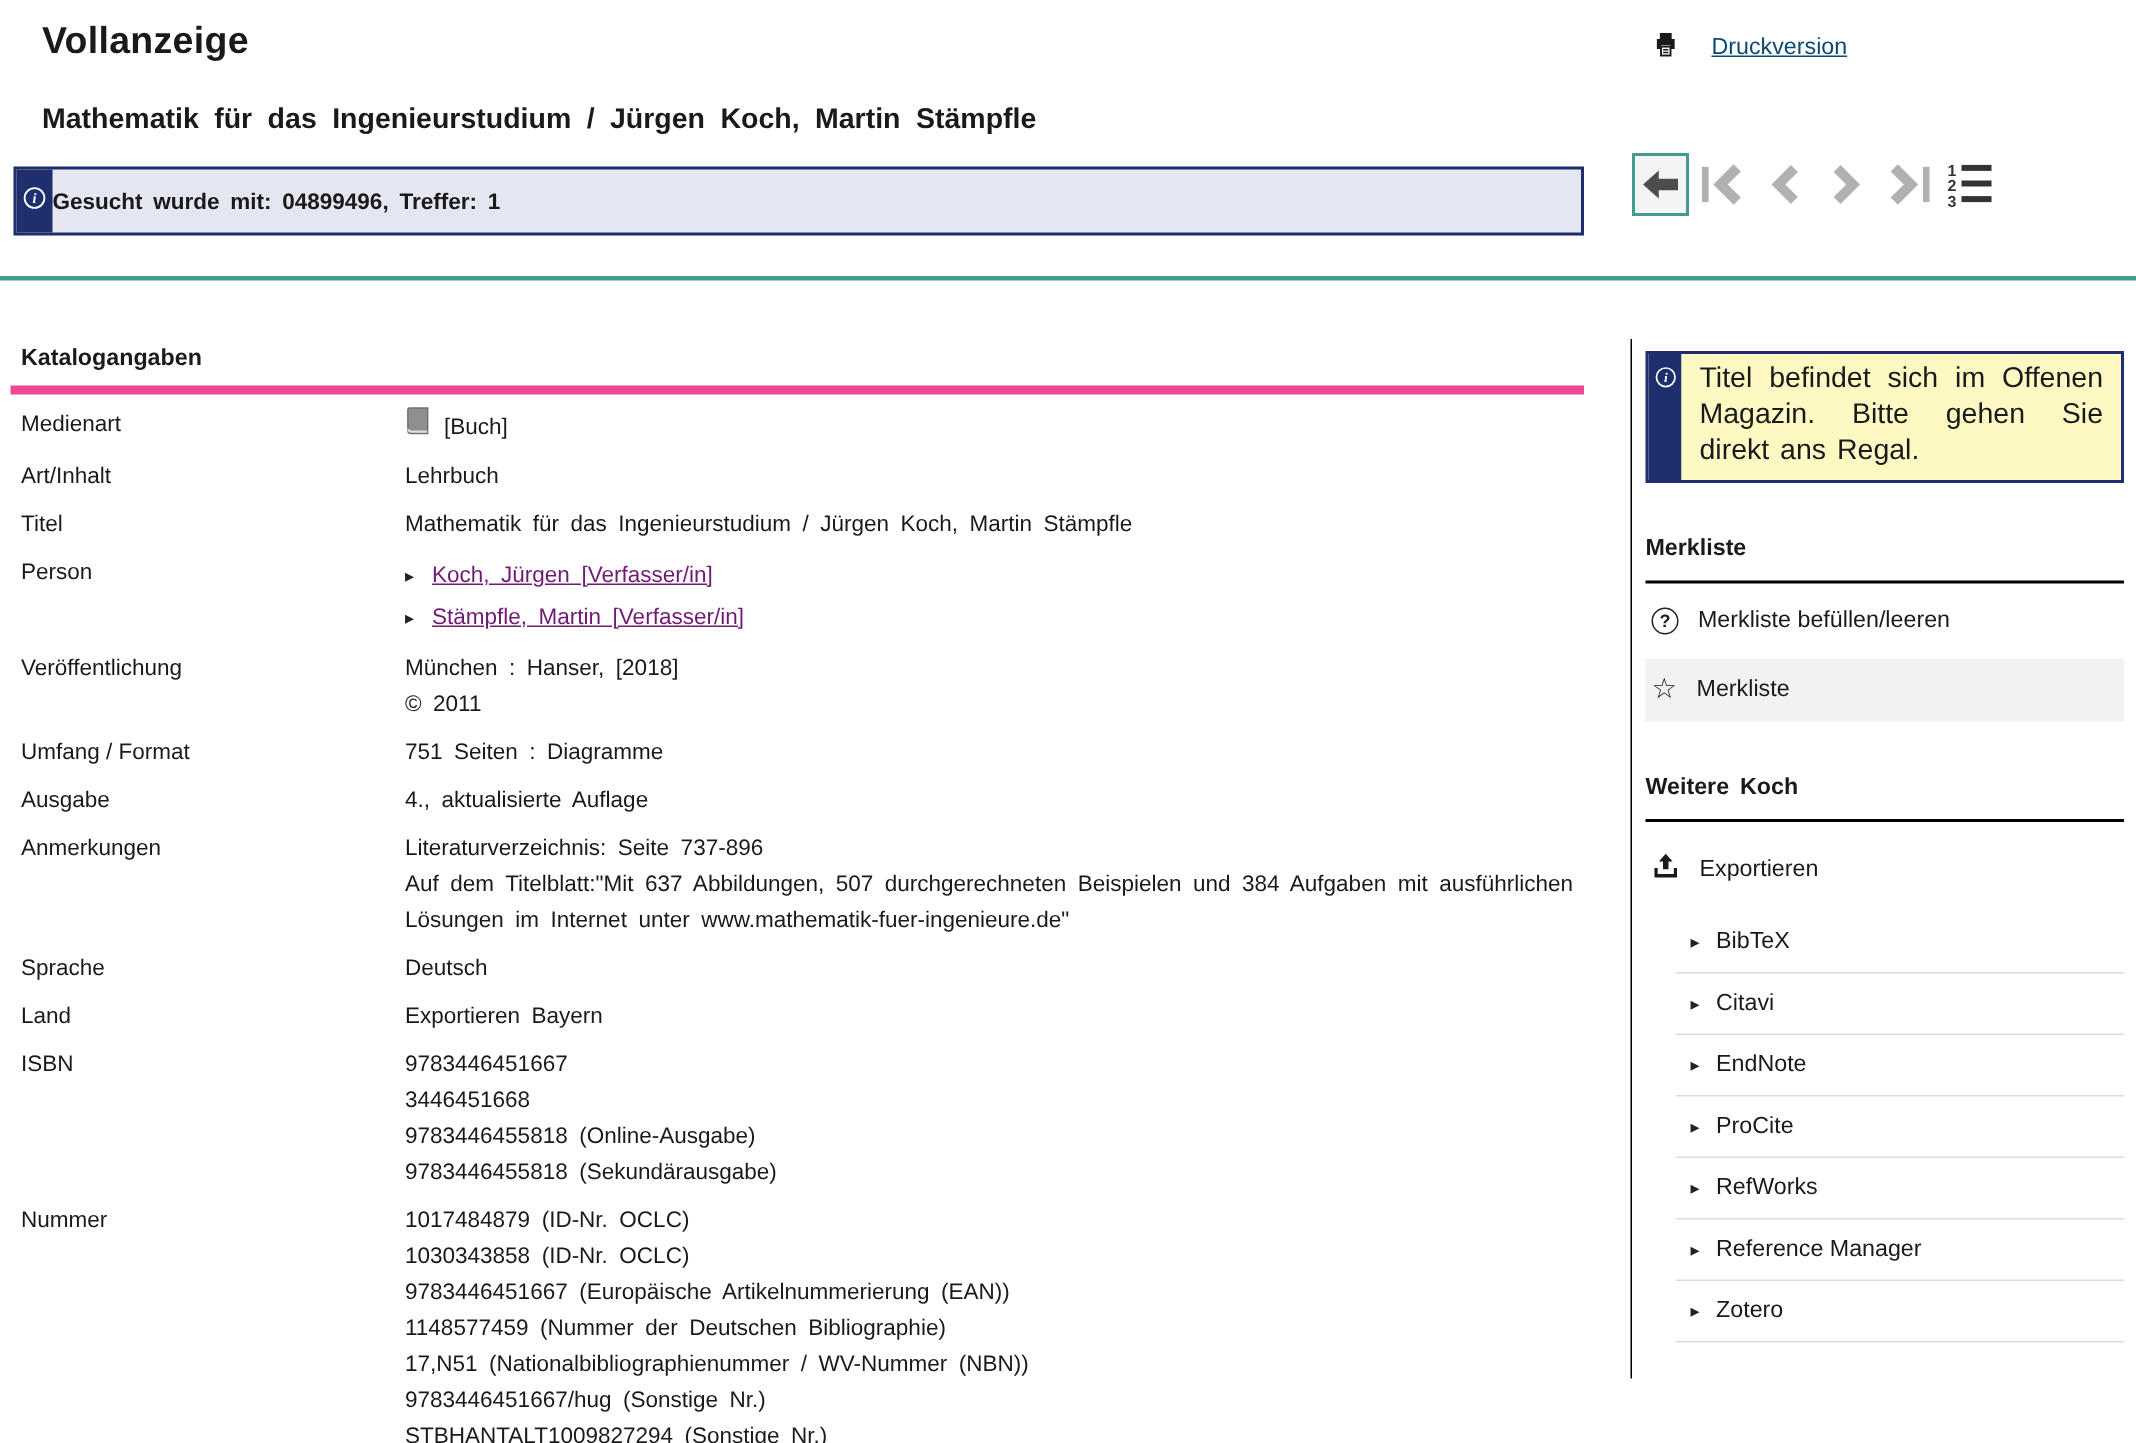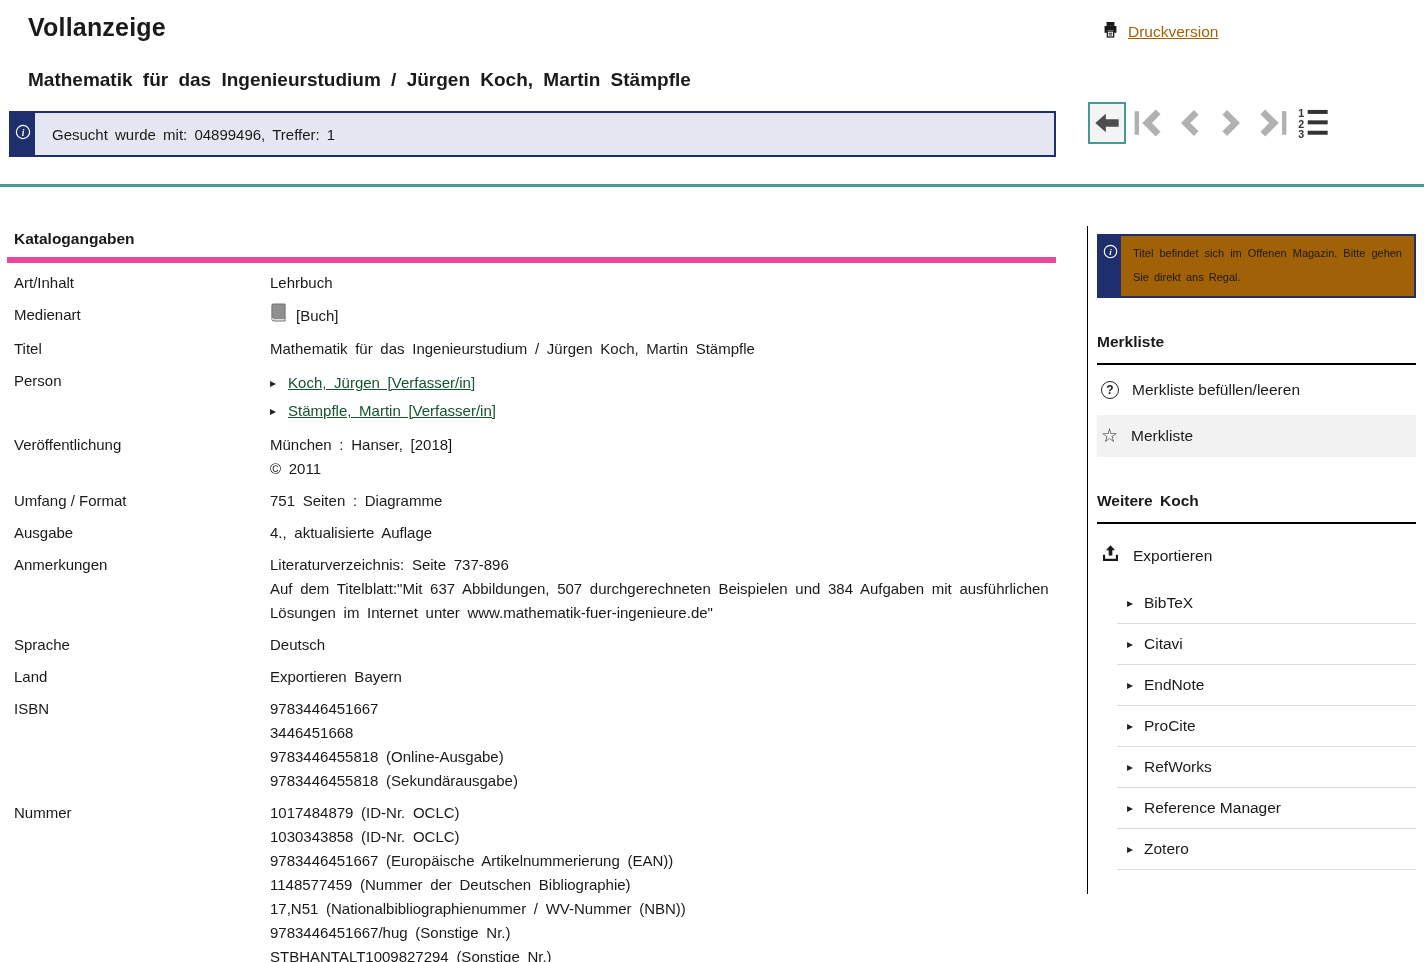--- a/index.html
+++ b/index.html
@@ -9,53 +9,53 @@
     background:#fff; color:#1a1a1a;
     font-family:"Liberation Sans", sans-serif;
     position:relative;
   }
 
   
   .header { position:relative; height:203px;border-radius:23px; }
   .page-title { position:absolute; left:28px; top:13px; margin:0; font-size:25px; font-weight:bold; letter-spacing:0.2px; }
   .record-title { position:absolute; left:28px; top:69px; margin:0; font-size:19px; font-weight:bold; word-spacing:5px; }
   .print { position:absolute; left:1101px; top:20px; display:flex; align-items:center; gap:8px; }
-  .print a { color:#a16207; text-decoration:underline; font-size:15.5px; }
+  .print a { color:#0c4a6e; text-decoration:underline; font-size:15.5px;margin-left:13px; }
 
   .infobar { position:absolute; left:9px; top:111px; width:1047px; height:46px;
     border:2px solid #1f2e6c; background:#e4e7f1; display:flex; }
   .infobar-strip { width:24px; background:#1f2e6c; display:flex; align-items:center; justify-content:center; flex:0 0 24px; }
-  .infobar-text { display:flex; align-items:center; padding-left:17px; font-size:15px; word-spacing:3px; }
+  .infobar-text { display:flex; align-items:center; font-size:15px; word-spacing:3px;font-weight:bold; }
 
   .navbar { position:absolute; left:1088px; top:102px; display:flex; align-items:center; gap:5px; }
   .nav-btn { display:flex; align-items:center; justify-content:center; width:36px; height:42px; cursor:pointer; }
   .nav-btn.active { width:38px; border:2px solid #459a92; background:#f4f4f4; }
 
   .teal-line { position:absolute; left:0; top:184px; width:1424px; height:3px; background:#459a92; }
 
   
   .content { display:flex; align-items:flex-start; padding-top:23px; }
   main { margin-left:7px; width:1049px; flex:0 0 1049px; }
   .catalog-heading { margin:0; padding:4px 0 9px 7px; font-size:15.5px; font-weight:bold;
     border-bottom:6px solid #ec4899; }
   .cat-row { display:flex; margin-top:8px; }
   .cat-label { width:263px; flex:0 0 263px; padding-left:7px; font-size:15px; line-height:24px; }
   .cat-value { flex:1; font-size:15px; line-height:24px; word-spacing:3.5px; }
   .val-line { min-height:24px; }
   .media-line { display:flex; align-items:center; gap:9px; }
   .link-line { line-height:28px; display:flex; align-items:center; }
   .tri { font-size:12px; color:#222; margin-right:12px; flex:0 0 auto; }
-  a.cat-link { color:#14532d; }
+  a.cat-link { color:#701a75; }
 
   
   aside { margin-left:31px; border-left:1px solid #000; padding:8px 0 24px 9px;
     width:329px; flex:0 0 329px; }
   .notice { display:flex; border:2px solid #1f2e6c; }
   .notice-strip { flex:0 0 22px; background:#1f2e6c; display:flex; justify-content:center; padding-top:8px; }
-  .notice-text { flex:1; background:#a16207; padding:5px 12px 7px 12px; font-size:11px;
+  .notice-text { flex:1; background:#fef9c3; padding:5px 12px 7px 12px; font-size:19px;
     line-height:24px; text-align:justify; word-spacing:2px; }
 
   .side-heading { margin:35px 0 0 0; font-size:15.5px; font-weight:bold;
     padding-bottom:12px; border-bottom:2px solid #000; word-spacing:3px; }
   .side-item { display:flex; align-items:center; gap:13px; padding:12px 4px; margin-top:4px;
     font-size:15.5px; cursor:pointer; }
   .side-item.highlight { background:#f2f2f2; }
   .qmark { width:18px; height:18px; border:1.5px solid #222; border-radius:50%;
     display:flex; align-items:center; justify-content:center; font-size:12px; font-weight:bold; flex:0 0 18px; }
   .star { font-size:19px; line-height:18px; }
@@ -138,35 +138,35 @@
   </div>
 
   <div class="teal-line"></div>
 </div>
 
 <div class="content">
   <main>
     <h3 class="catalog-heading">Katalogangaben</h3>
     <div id="catalog-rows">
         <div class="cat-row">
-          <div class="cat-label">Art/Inhalt</div>
-          <div class="cat-value">
-            <div class="val-line">Lehrbuch</div>
-          </div>
-        </div>
-        <div class="cat-row">
           <div class="cat-label">Medienart</div>
           <div class="cat-value">
             <div class="val-line media-line">
               <span><svg width="17" height="19" viewBox="0 0 18 20">
                   <path d="M3 1 H16 V19 H4.2 Q2 19 2 16.8 V2.8 Q2 1 3 1 Z" fill="#8f8f8f" stroke="#707070"></path>
                   <path d="M2.2 16 Q2.6 17.6 4.4 17.6 H15.6" fill="none" stroke="#dedede" stroke-width="1.6"></path>
                 </svg></span>
               <span>[Buch]</span>
             </div>
+          </div>
+        </div>
+        <div class="cat-row">
+          <div class="cat-label">Art/Inhalt</div>
+          <div class="cat-value">
+            <div class="val-line">Lehrbuch</div>
           </div>
         </div>
         <div class="cat-row">
           <div class="cat-label">Titel</div>
           <div class="cat-value">
             <div class="val-line">Mathematik für das Ingenieurstudium / Jürgen Koch, Martin Stämpfle</div>
           </div>
         </div>
         <div class="cat-row">
           <div class="cat-label">Person</div>

